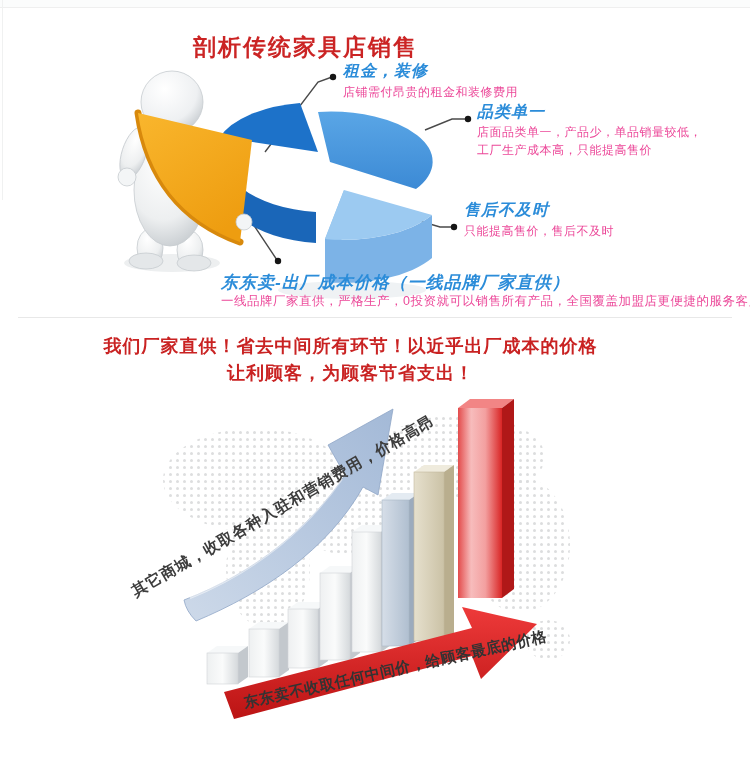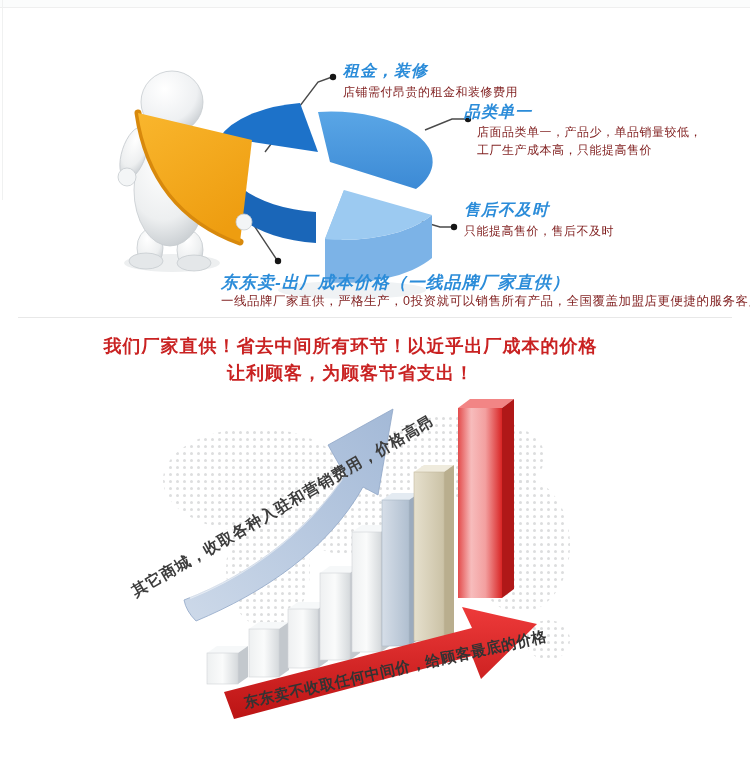--- a/index.html
+++ b/index.html
@@ -3,24 +3,24 @@
 <meta charset="utf-8">
 <style>
   html,body{margin:0;padding:0;background:#fff;}
   .page{position:relative;width:750px;height:767px;background:#ffffff;overflow:hidden;
         font-family:"Liberation Sans","DejaVu Sans",sans-serif;}
   .abs{position:absolute;}
   .top-strip{left:0;top:0;width:750px;height:7px;background:#fbfcfc;border-bottom:1px solid #efefef;}
   .edge-line{left:2px;top:0;width:1px;height:200px;background:#f0f1f1;}
   .t-title{left:193px;top:32px;font-size:23px;font-weight:bold;color:#cb2424;letter-spacing:2px;white-space:nowrap;}
   .co-label{font-weight:bold;color:#2b8cd9;font-size:16px;letter-spacing:1px;white-space:nowrap;font-style:italic;}
-  .co-desc{color:#7f1d1d;font-size:12px;letter-spacing:0.5px;white-space:nowrap;}
+  .co-desc{color:#ec4899;font-size:12px;letter-spacing:0.5px;white-space:nowrap;}
   .c1l{left:343px;top:61px;}
   .c1d{left:343px;top:84px;}
-  .c2l{left:464px;top:102px;}
+  .c2l{left:477px;top:102px;}
   .c2d1{left:477px;top:124px;}
   .c2d2{left:477px;top:142px;}
   .c3l{left:464px;top:200px;}
   .c3d{left:464px;top:223px;}
   .c4l{left:221px;top:271px;font-size:17px;}
   .c4d{left:221px;top:293px;font-size:12.5px;}
   .divider{left:18px;top:317px;width:714px;height:1px;background:#e8e8e8;}
   .headline{left:0;top:334px;width:701px;text-align:center;font-size:18px;font-weight:bold;
             color:#c92222;letter-spacing:1px;white-space:nowrap;}
   .headline2{top:361px;font-family:Liberation Mono, monospace;}
@@ -95,20 +95,21 @@
       <circle cx="127" cy="177" r="9" fill="#f3f5f6"></circle>
     </g>
 
     <g>
       <path d="M240,242 Q152,210 138,113" stroke="#d8890c" stroke-width="7" fill="none" stroke-linecap="round"></path>
       <path d="M138,113 L252,140 L240,242 Q152,210 138,113 Z" fill="url(#gOr)"></path>
       <circle cx="244" cy="222" r="8" fill="#f3f5f6" stroke="#c6cbcf" stroke-width="0.8"></circle>
     </g>
   </svg>
 
+  <div class="abs t-title">剖析传统家具店销售</div>
   <div class="abs co-label c1l">租金，装修</div>
   <div class="abs co-desc  c1d">店铺需付昂贵的租金和装修费用</div>
   <div class="abs co-label c2l">品类单一</div>
   <div class="abs co-desc  c2d1">店面品类单一，产品少，单品销量较低，</div>
   <div class="abs co-desc  c2d2">工厂生产成本高，只能提高售价</div>
   <div class="abs co-label c3l">售后不及时</div>
   <div class="abs co-desc  c3d">只能提高售价，售后不及时</div>
   <div class="abs co-label c4l">东东卖-出厂成本价格（一线品牌厂家直供）</div>
   <div class="abs co-desc  c4d">一线品牌厂家直供，严格生产，0投资就可以销售所有产品，全国覆盖加盟店更便捷的服务客户！</div>
 

